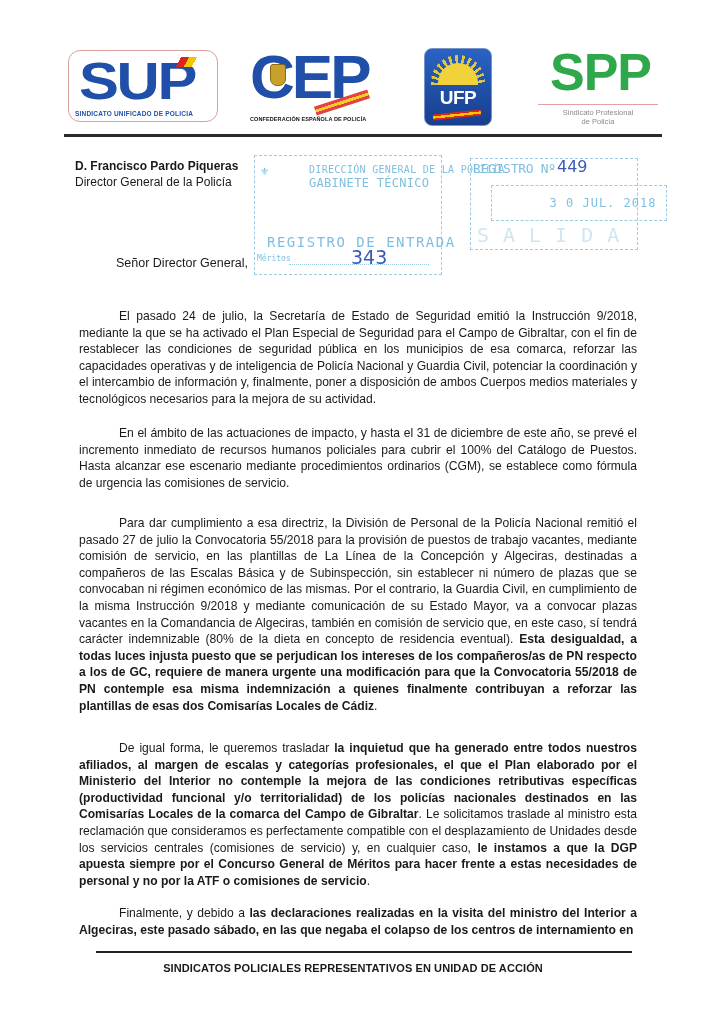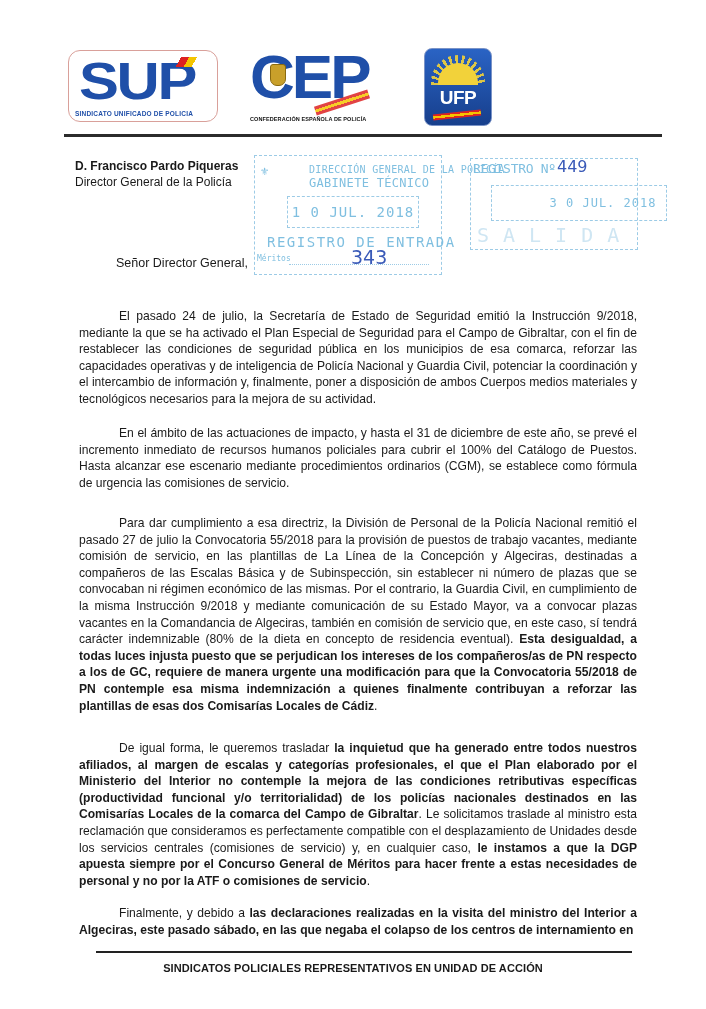--- a/index.html
+++ b/index.html
@@ -93,33 +93,40 @@
     <div class="cep-crest"></div>
     <div class="cep-flag"></div>
     <div class="cep-caption">CONFEDERACIÓN ESPAÑOLA DE POLICÍA</div>
   </div>
   <div class="logo ufp">
     <div class="ufp-rays"></div>
     <div class="ufp-sun"></div>
     <div class="ufp-text">UFP</div>
     <div class="ufp-flag"></div>
   </div>
+  <div class="logo spp">
+    <div class="spp-letters">SPP</div>
+    <div class="spp-line"></div>
+    <div class="spp-caption">
+      <div>Sindicato Profesional</div>
+      <div>de Policía</div>
+    </div>
+  </div>
 </div>
 <div class="header-rule"></div>
 
 <div class="recipient">
   <div class="name">D. Francisco Pardo Piqueras</div>
   <div>Director General de la Policía</div>
 </div>
 
 <div class="stamp stamp-entrada">
   <div class="st-emblem">⚜</div>
   <div class="st-head1">DIRECCIÓN GENERAL DE LA POLICÍA</div>
   <div class="st-head2">GABINETE TÉCNICO</div>
-  <div class="st-date">1 0 JUL. 2018</div>
   <div class="st-reg">REGISTRO DE ENTRADA</div>
   <div class="st-num-label">Méritos</div>
   <div class="st-num-dots"></div>
   <div class="st-num">343</div>
 </div>
 
 <div class="stamp stamp-salida">
   <div class="st-reg">REGISTRO Nº</div>
   <div class="st-num">449</div>
   <div class="st-date">3 0 JUL. 2018</div>

